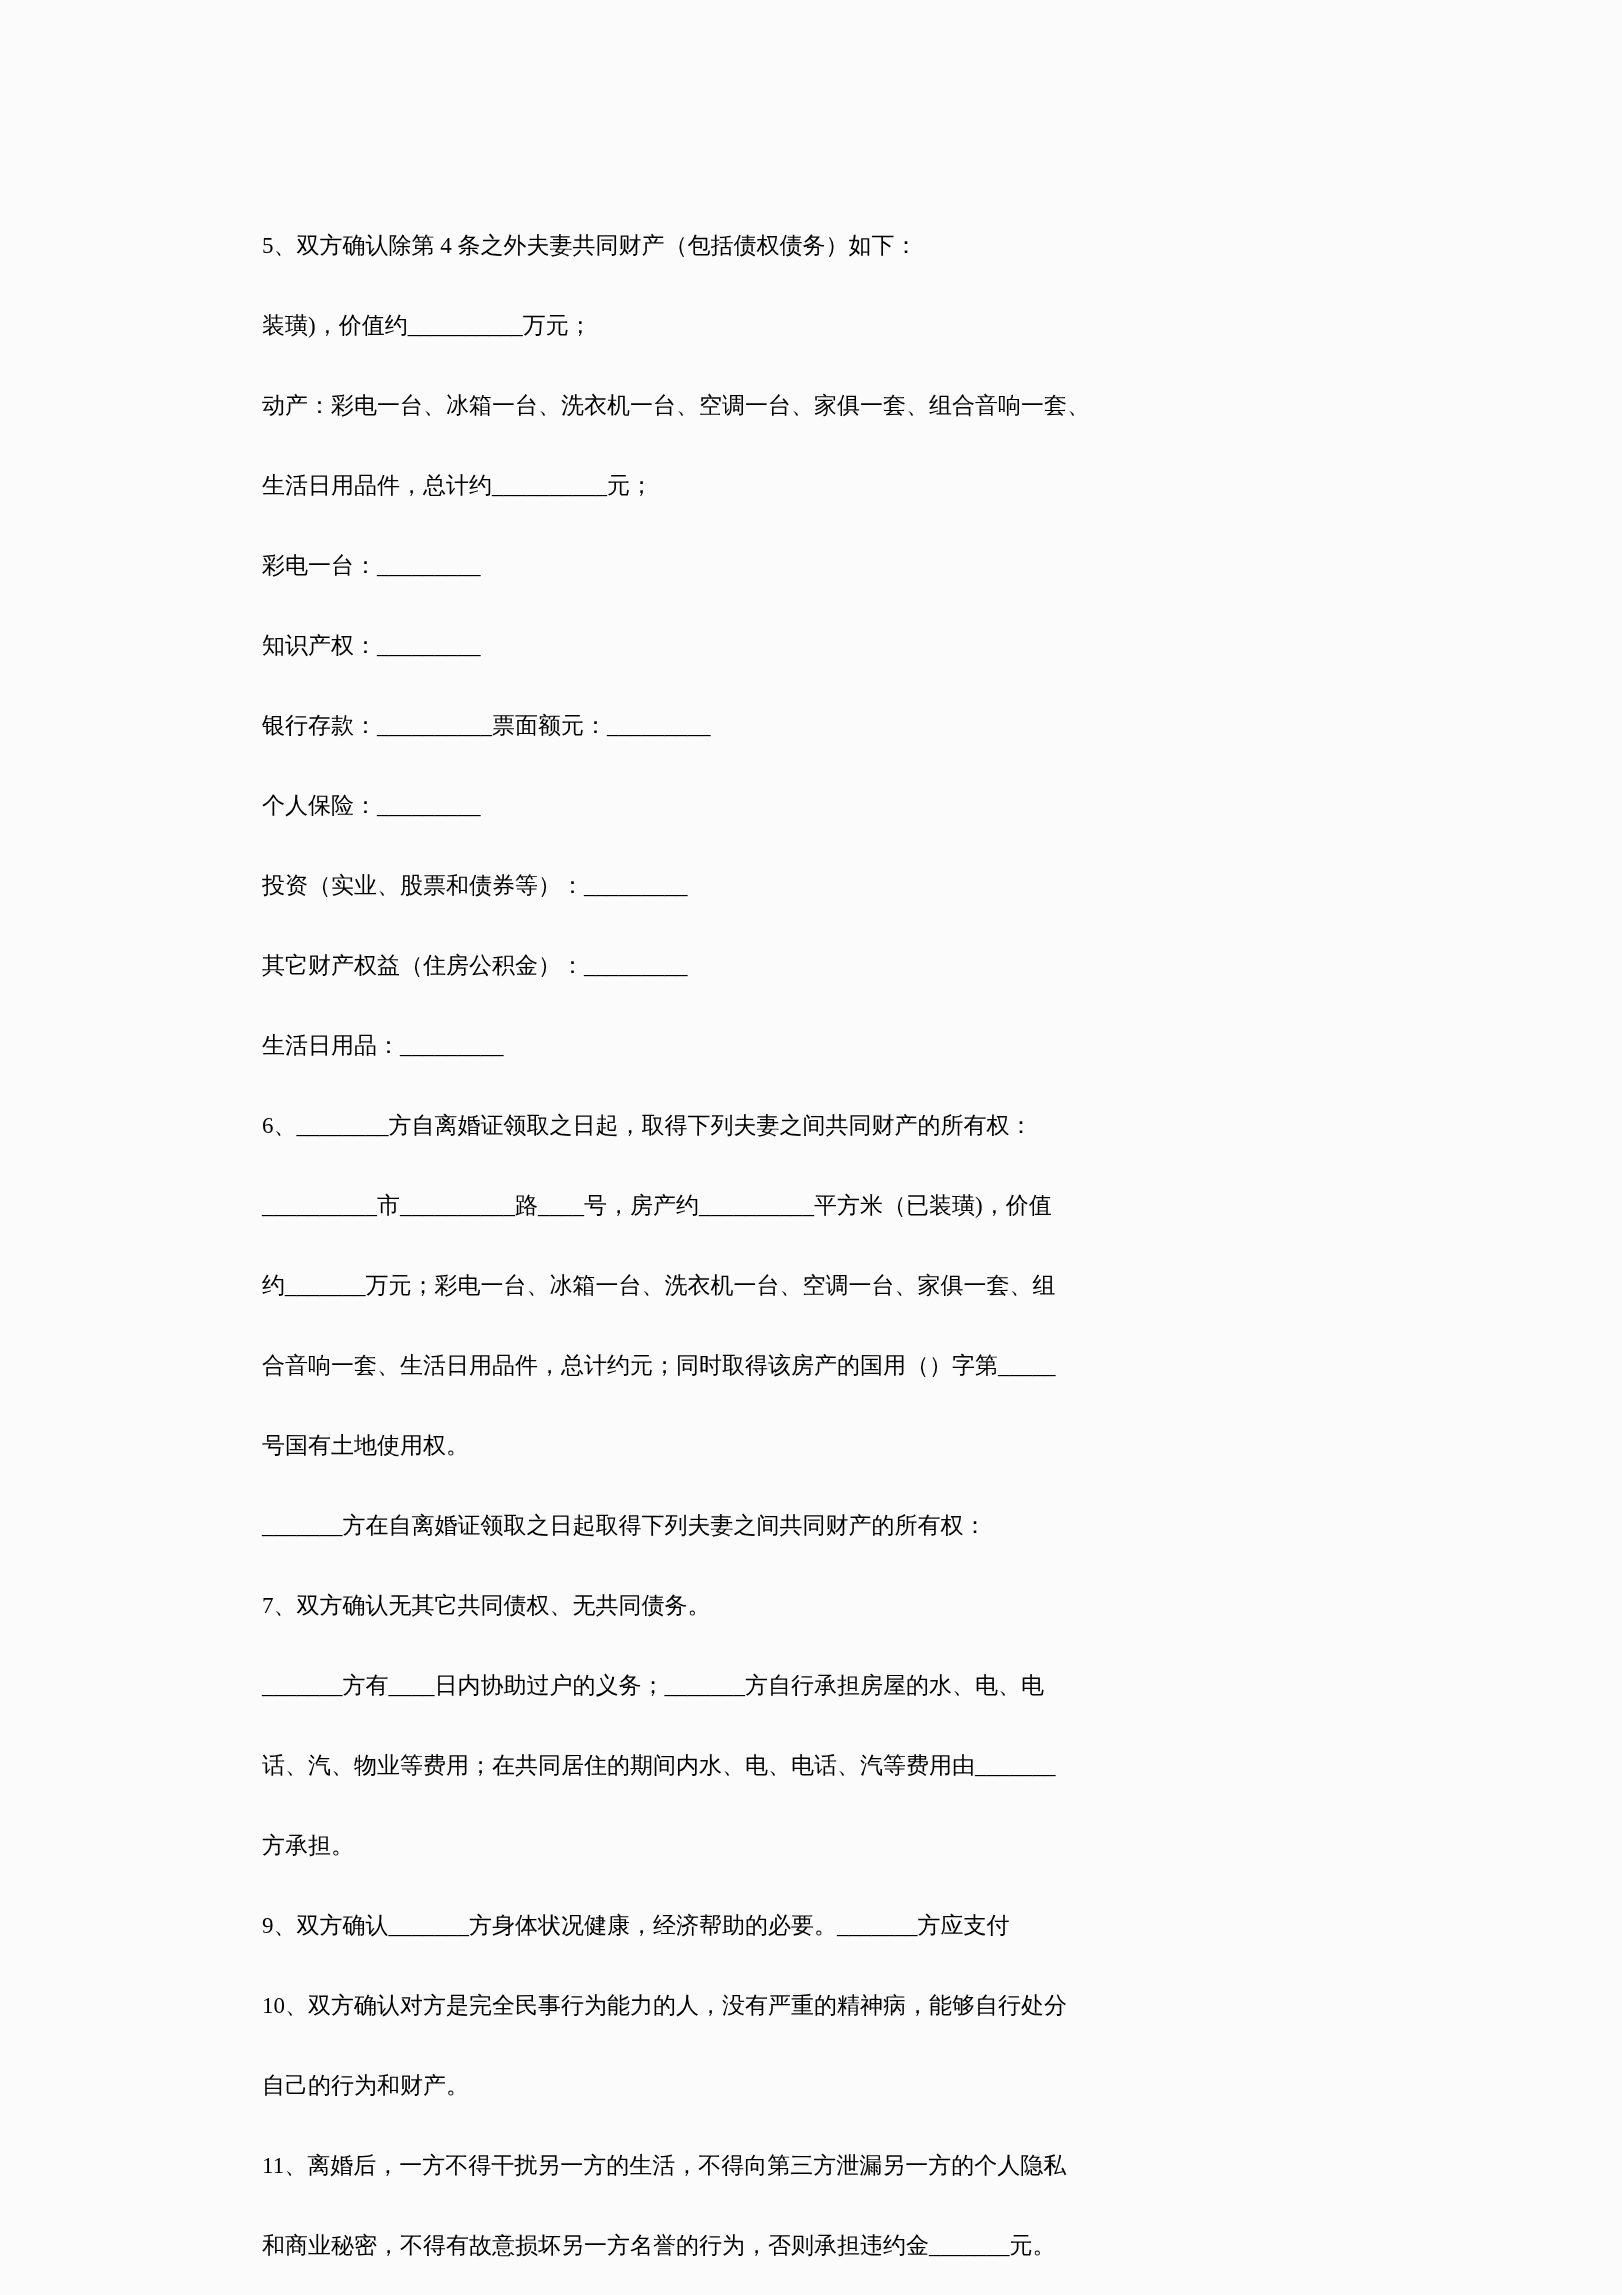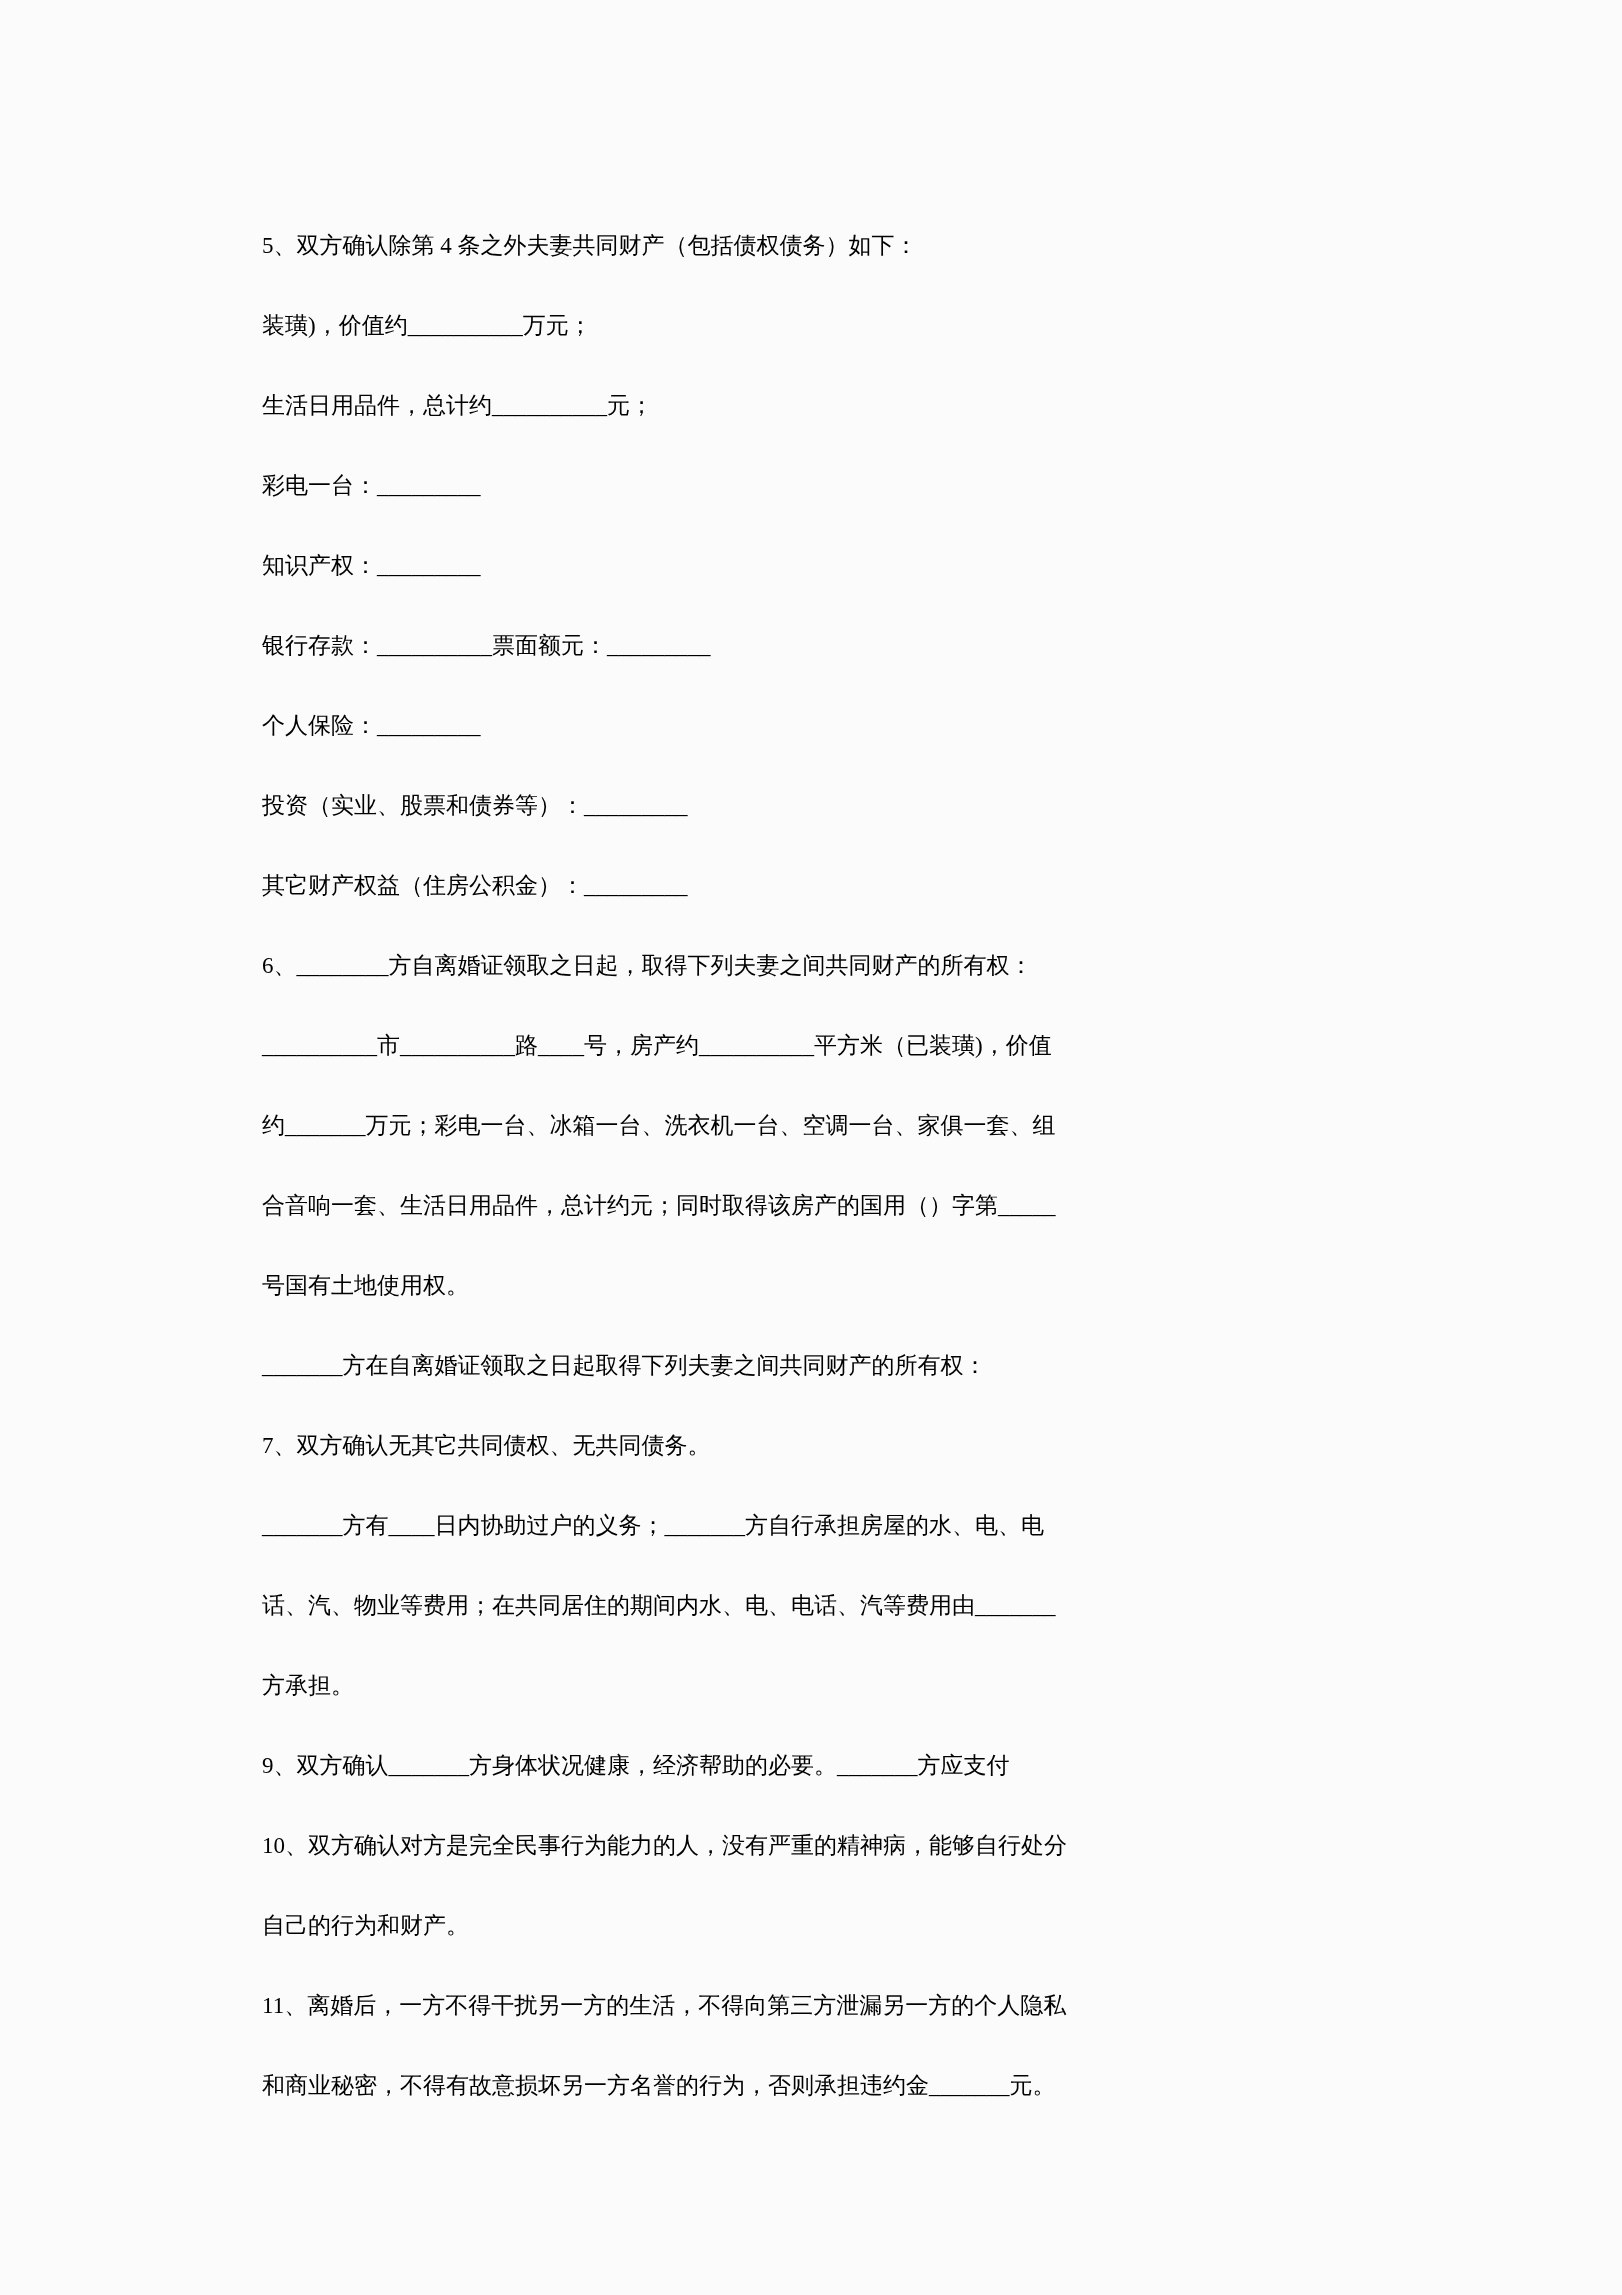--- a/index.html
+++ b/index.html
@@ -31,27 +31,29 @@
     letter-spacing: 0;
   }
 </style>
 </head>
 <body>
 
 <div class="page">
   <div class="doc-body">
       <p class="line">5、双方确认除第 4 条之外夫妻共同财产（包括债权债务）如下：</p>
       <p class="line">装璜)，价值约__________万元；</p>
+      <p class="line">动产：彩电一台、冰箱一台、洗衣机一台、空调一台、家俱一套、组合音响一套、</p>
       <p class="line">生活日用品件，总计约__________元；</p>
       <p class="line">彩电一台：_________</p>
       <p class="line">知识产权：_________</p>
       <p class="line">银行存款：__________票面额元：_________</p>
       <p class="line">个人保险：_________</p>
       <p class="line">投资（实业、股票和债券等）：_________</p>
       <p class="line">其它财产权益（住房公积金）：_________</p>
+      <p class="line">生活日用品：_________</p>
       <p class="line">6、________方自离婚证领取之日起，取得下列夫妻之间共同财产的所有权：</p>
       <p class="line">__________市__________路____号，房产约__________平方米（已装璜)，价值</p>
       <p class="line">约_______万元；彩电一台、冰箱一台、洗衣机一台、空调一台、家俱一套、组</p>
       <p class="line">合音响一套、生活日用品件，总计约元；同时取得该房产的国用（）字第_____</p>
       <p class="line">号国有土地使用权。</p>
       <p class="line">_______方在自离婚证领取之日起取得下列夫妻之间共同财产的所有权：</p>
       <p class="line">7、双方确认无其它共同债权、无共同债务。</p>
       <p class="line">_______方有____日内协助过户的义务；_______方自行承担房屋的水、电、电</p>
       <p class="line">话、汽、物业等费用；在共同居住的期间内水、电、电话、汽等费用由_______</p>
       <p class="line">方承担。</p>

